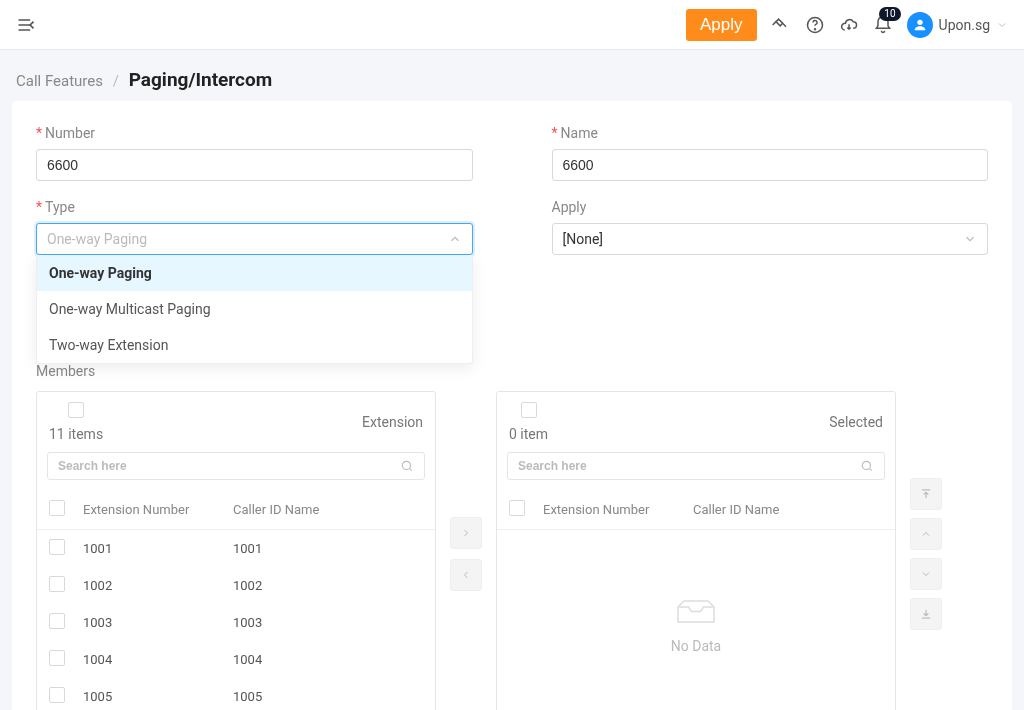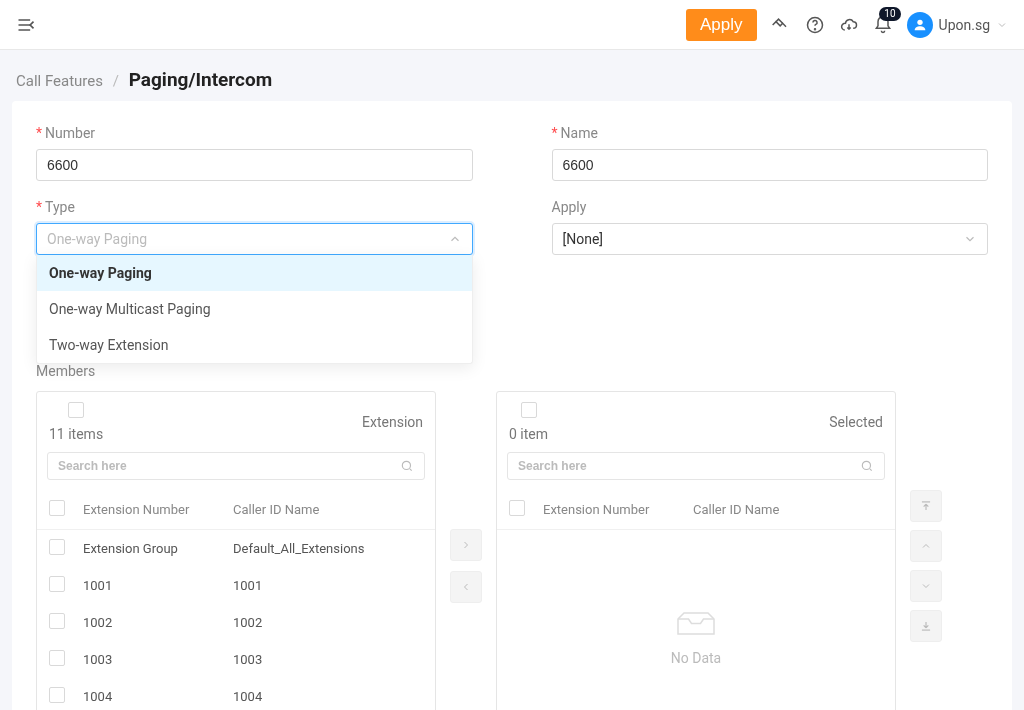--- a/index.html
+++ b/index.html
@@ -256,25 +256,20 @@
           </svg>
       </div>
       <div class="thead">
         <div class="col-chk"><span class="chkbox"></span></div>
         <div class="col-ext">Extension Number</div>
         <div class="col-name">Caller ID Name</div>
       </div>
       <div class="tbody" id="available-rows">
           <div class="trow">
             <div class="col-chk"><span class="chkbox"></span></div>
-            <div class="col-ext">Extension Group</div>
-            <div class="col-name">Default_All_Extensions</div>
-          </div>
-          <div class="trow">
-            <div class="col-chk"><span class="chkbox"></span></div>
             <div class="col-ext">1001</div>
             <div class="col-name">1001</div>
           </div>
           <div class="trow">
             <div class="col-chk"><span class="chkbox"></span></div>
             <div class="col-ext">1002</div>
             <div class="col-name">1002</div>
           </div>
           <div class="trow">
             <div class="col-chk"><span class="chkbox"></span></div>

